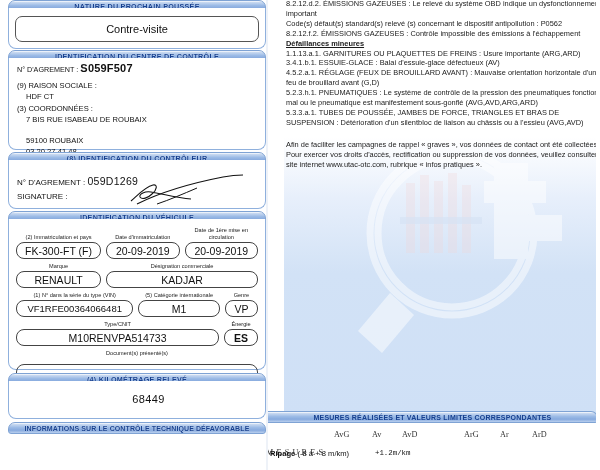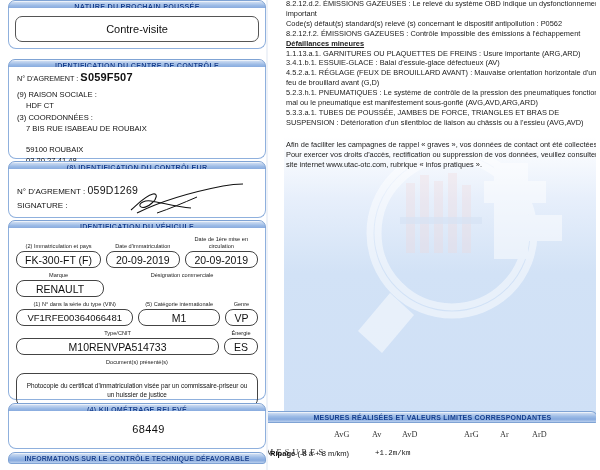--- a/index.html
+++ b/index.html
@@ -332,21 +332,21 @@
 
       <div class="sec-head">
         <span>NATURE DU PROCHAIN POUSSÉE</span>
       </div>
       <div class="sec-body">
         <div class="inner-box nature-box">
           <span>Contre-visite</span>
         </div>
       </div>
 
-      <div class="sec-head" style="margin-top:10px;">
+      <div class="sec-head" style="margin-top:1px;">
         <span>IDENTIFICATION DU CENTRE DE CONTRÔLE</span>
       </div>
       <div class="sec-body" style="height:92px;">
         <div class="kv">
           <div>
             <span class="lbl">N° D'AGREMENT :</span>
             <span class="big">S059F507</span>
           </div>
           <div style="height:4px;"></div>
           <div>(9) RAISON SOCIALE :</div>
@@ -376,21 +376,21 @@
             <path d="M4 27 C12 20 18 13 26 11 C31 10 30 16 25 20 C21 24 15 26 13 23 C12 20 18 17 24 18 C36 20 50 24 64 25" fill="none" stroke="#111" stroke-width="1.1"></path>
             <path d="M10 30 C30 20 60 10 96 3 C104 1.5 110 1 116 1" fill="none" stroke="#111" stroke-width="1.1"></path>
             <path d="M30 30 C42 26 56 20 70 14" fill="none" stroke="#111" stroke-width="1"></path>
           </svg>
         </div>
       </div>
 
       <div class="sec-head" style="margin-top:2px;">
         <span>IDENTIFICATION DU VÉHICULE</span>
       </div>
-      <div class="sec-body" style="height:172px;">
+      <div class="sec-body" style="height:151px;">
         <div class="veh">
 
           <div class="row" style="align-items:flex-end;">
             <div style="width:88px;">
               <div class="veh-lbl">(2) Immatriculation et pays</div>
             </div>
             <div style="width:76px;">
               <div class="veh-lbl">Date d'immatriculation</div>
             </div>
             <div style="width:76px;">
@@ -406,20 +406,21 @@
           <div class="row" style="margin-top:3px;">
             <div style="width:88px;">
               <div class="veh-lbl">Marque</div>
             </div>
             <div style="width:157px;">
               <div class="veh-lbl">Désignation commerciale</div>
             </div>
           </div>
           <div class="row">
             <div class="fld" style="width:88px;">RENAULT</div>
+            <div class="fld" style="width:157px;">KADJAR</div>
           </div>
 
           <div class="row" style="margin-top:3px;">
             <div style="width:124px;">
               <div class="veh-lbl">(1) N° dans la série du type (VIN)</div>
             </div>
             <div style="width:86px;">
               <div class="veh-lbl">(5) Catégorie internationale</div>
             </div>
             <div style="width:35px;">
@@ -435,21 +436,21 @@
           <div class="row" style="margin-top:3px;">
             <div style="width:210px;">
               <div class="veh-lbl">Type/CNIT</div>
             </div>
             <div style="width:35px;">
               <div class="veh-lbl">Énergie</div>
             </div>
           </div>
           <div class="row">
             <div class="fld" style="width:210px;">M10RENVPA514733</div>
-            <div class="fld" style="width:35px;">ES</div>
+            <div class="fld" style="width:35px;font-weight:bold;">ES</div>
           </div>
 
           <div class="veh-lbl" style="margin-top:3px;">Document(s) présenté(s)</div>
         </div>
         <div class="docbox">Photocopie du certificat d'immatriculation visée par un commissaire-priseur ou un huissier de justice</div>
       </div>
 
       <div class="sec-head" style="margin-top:3px;">
         <span>(4) KILOMÉTRAGE RELEVÉ</span>
       </div>

